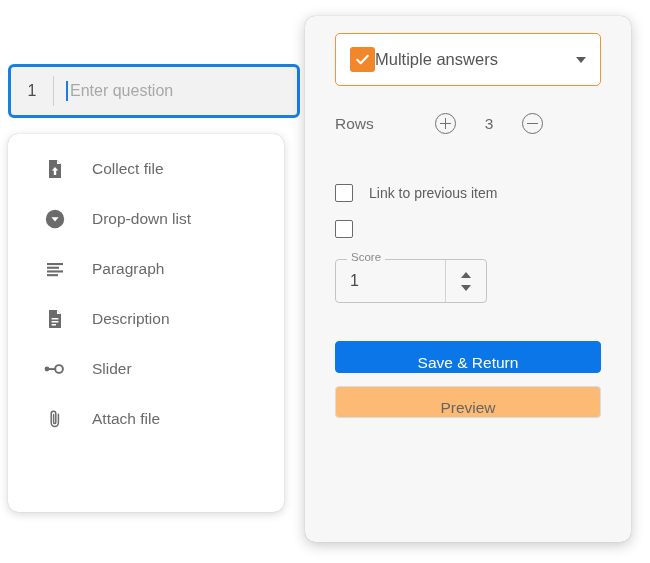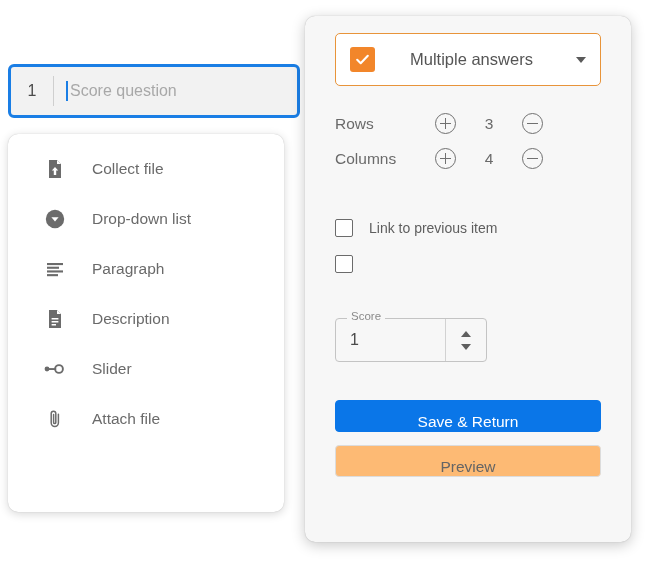--- a/index.html
+++ b/index.html
@@ -136,21 +136,20 @@
     flex: 0 0 auto;
     display: flex;
     align-items: center;
     justify-content: center;
   }
   #type-select .ts-label {
     flex: 1 1 auto;
     font-size: 16.5px;
     color: #555555;
     white-space: nowrap;
-    margin-left: 35px;
   }
   .caret-down {
     width: 0; height: 0;
     border-left: 5.5px solid transparent;
     border-right: 5.5px solid transparent;
     border-top: 6px solid #5a5a5a;
     flex: 0 0 auto;
   }
 
   
@@ -218,21 +217,21 @@
   }
   .chk-row .chk-label {
     padding-left: 16px;
     font-size: 14px;
     color: #5e5e5e;
     white-space: nowrap;
   }
 
   
   #score-field {
-    margin-top: 36px;
+    margin-top: 12px;
     width: 152px;
     height: 44px;
     box-sizing: border-box;
     border: 1px solid #c4c4c4;
     border-radius: 4px;
     background: transparent;
     display: flex;
     align-items: center;
     position: relative;
   }
@@ -305,21 +304,21 @@
   }
 </style>
 </head>
 <body>
 
 <div id="question-row">
   <div class="qnum">1</div>
   <div class="qdivider"></div>
   <div class="qfieldwrap">
     <div class="caret"></div>
-    <span class="placeholder">Score question</span>
+    <span class="placeholder">Enter question</span>
   </div>
 </div>
 
 <div id="type-menu">
 
 
   <div class="menu-item">
     <span class="mi-icon">
       <svg width="22" height="22" viewBox="0 0 22 22">
         <path d="M5 2 h8 l4 4 v14 H5 Z" fill="#6b6b6b"></path>
@@ -405,26 +404,20 @@
 
   <div id="steppers">
 
     <div class="stepper-row">
       <span class="st-label">Rows</span>
       <button class="circ-btn plus"></button>
       <span class="st-value">3</span>
       <button class="circ-btn minus"></button>
     </div>
 
-    <div class="stepper-row">
-      <span class="st-label">Columns</span>
-      <button class="circ-btn plus"></button>
-      <span class="st-value">4</span>
-      <button class="circ-btn minus"></button>
-    </div>
 
   </div>
 
   <div id="link-options">
     <div class="chk-row">
       <span class="chk-box"></span>
       <span class="chk-label">Link to previous item</span>
     </div>
     <div class="chk-row">
       <span class="chk-box"></span>

